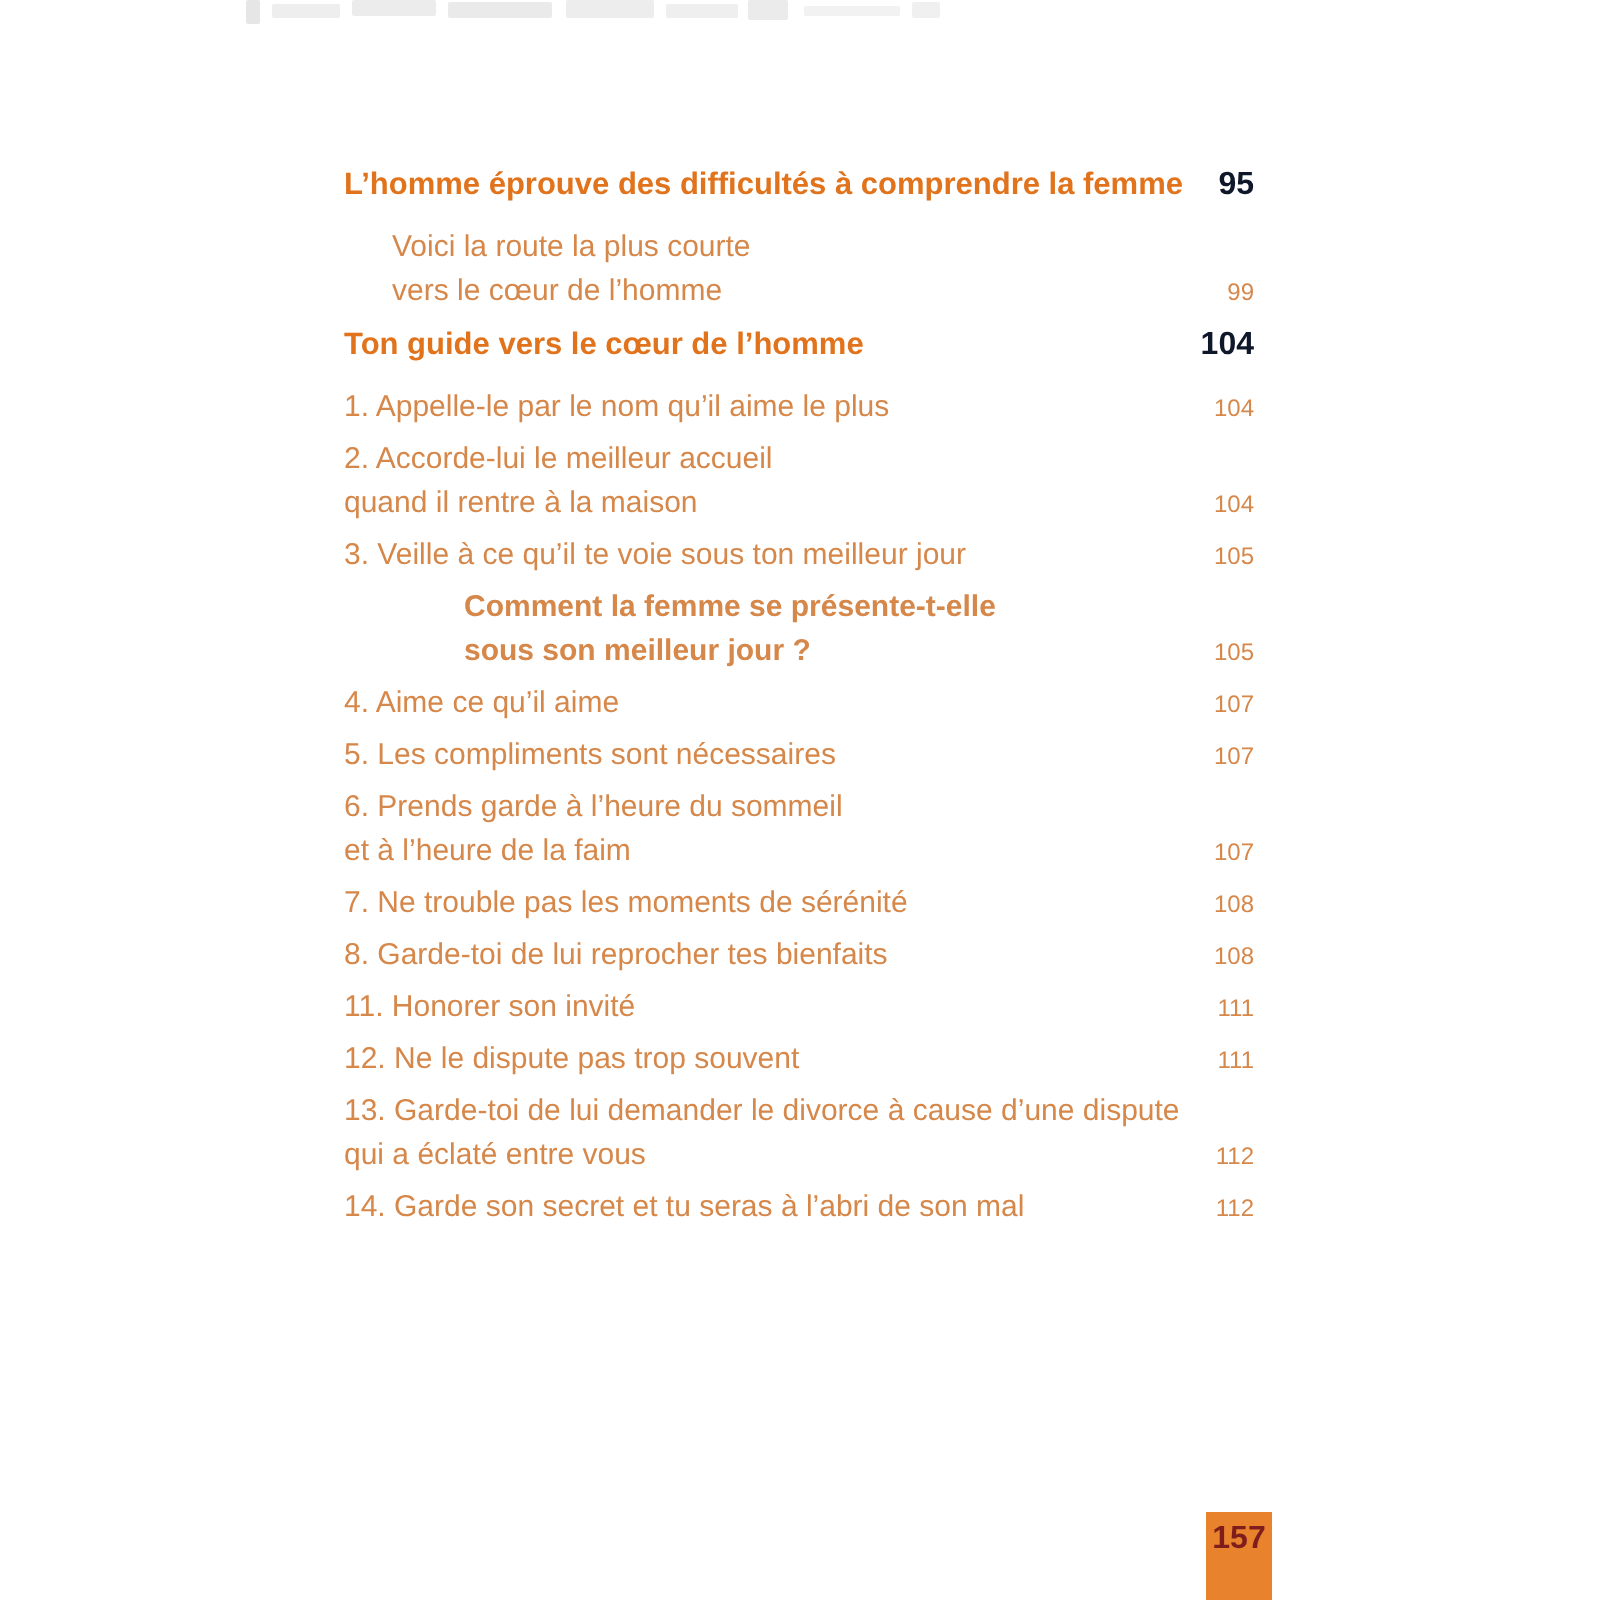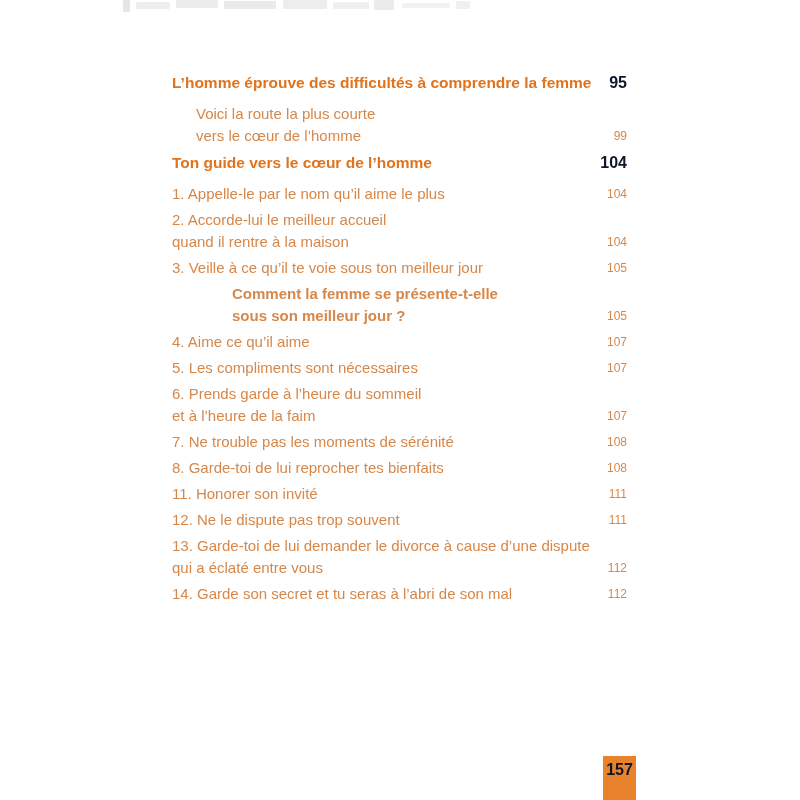--- a/index.html
+++ b/index.html
@@ -47,38 +47,38 @@
     font-weight:bold;
     font-size:15.5px;
     color:#e0731c;
     padding-right:36px;
   }
   .row.heading .pg{
     font-weight:bold;
     font-size:16px;
     color:#0f172a;
   }
-  .row.heading:first-child{margin-top:0;}
+  .row.heading:first-child{margin-top:10px;}
   .row.item .txt, .row.sub .txt, .row.subsub .txt{color:#d6874a;}
   .row.item .pg, .row.sub .pg, .row.subsub .pg{color:#d6874a;}
   .row.sub .txt{padding-left:24px;}
   .row.subsub .txt{padding-left:60px;font-weight:bold;}
   
   .badge{
     position:absolute;
     left:603px;
     top:756px;
     width:33px;
     height:44px;
     background:#e8822c;
   }
   .badge .num{
     display:block;
     text-align:center;
-    color:#0f172a;
+    color:#7f1d1d;
     font-weight:bold;
     font-size:16px;
     line-height:24px;
     padding-top:2px;
   }
 </style>
 </head>
 <body>
 
 <div class="page">

